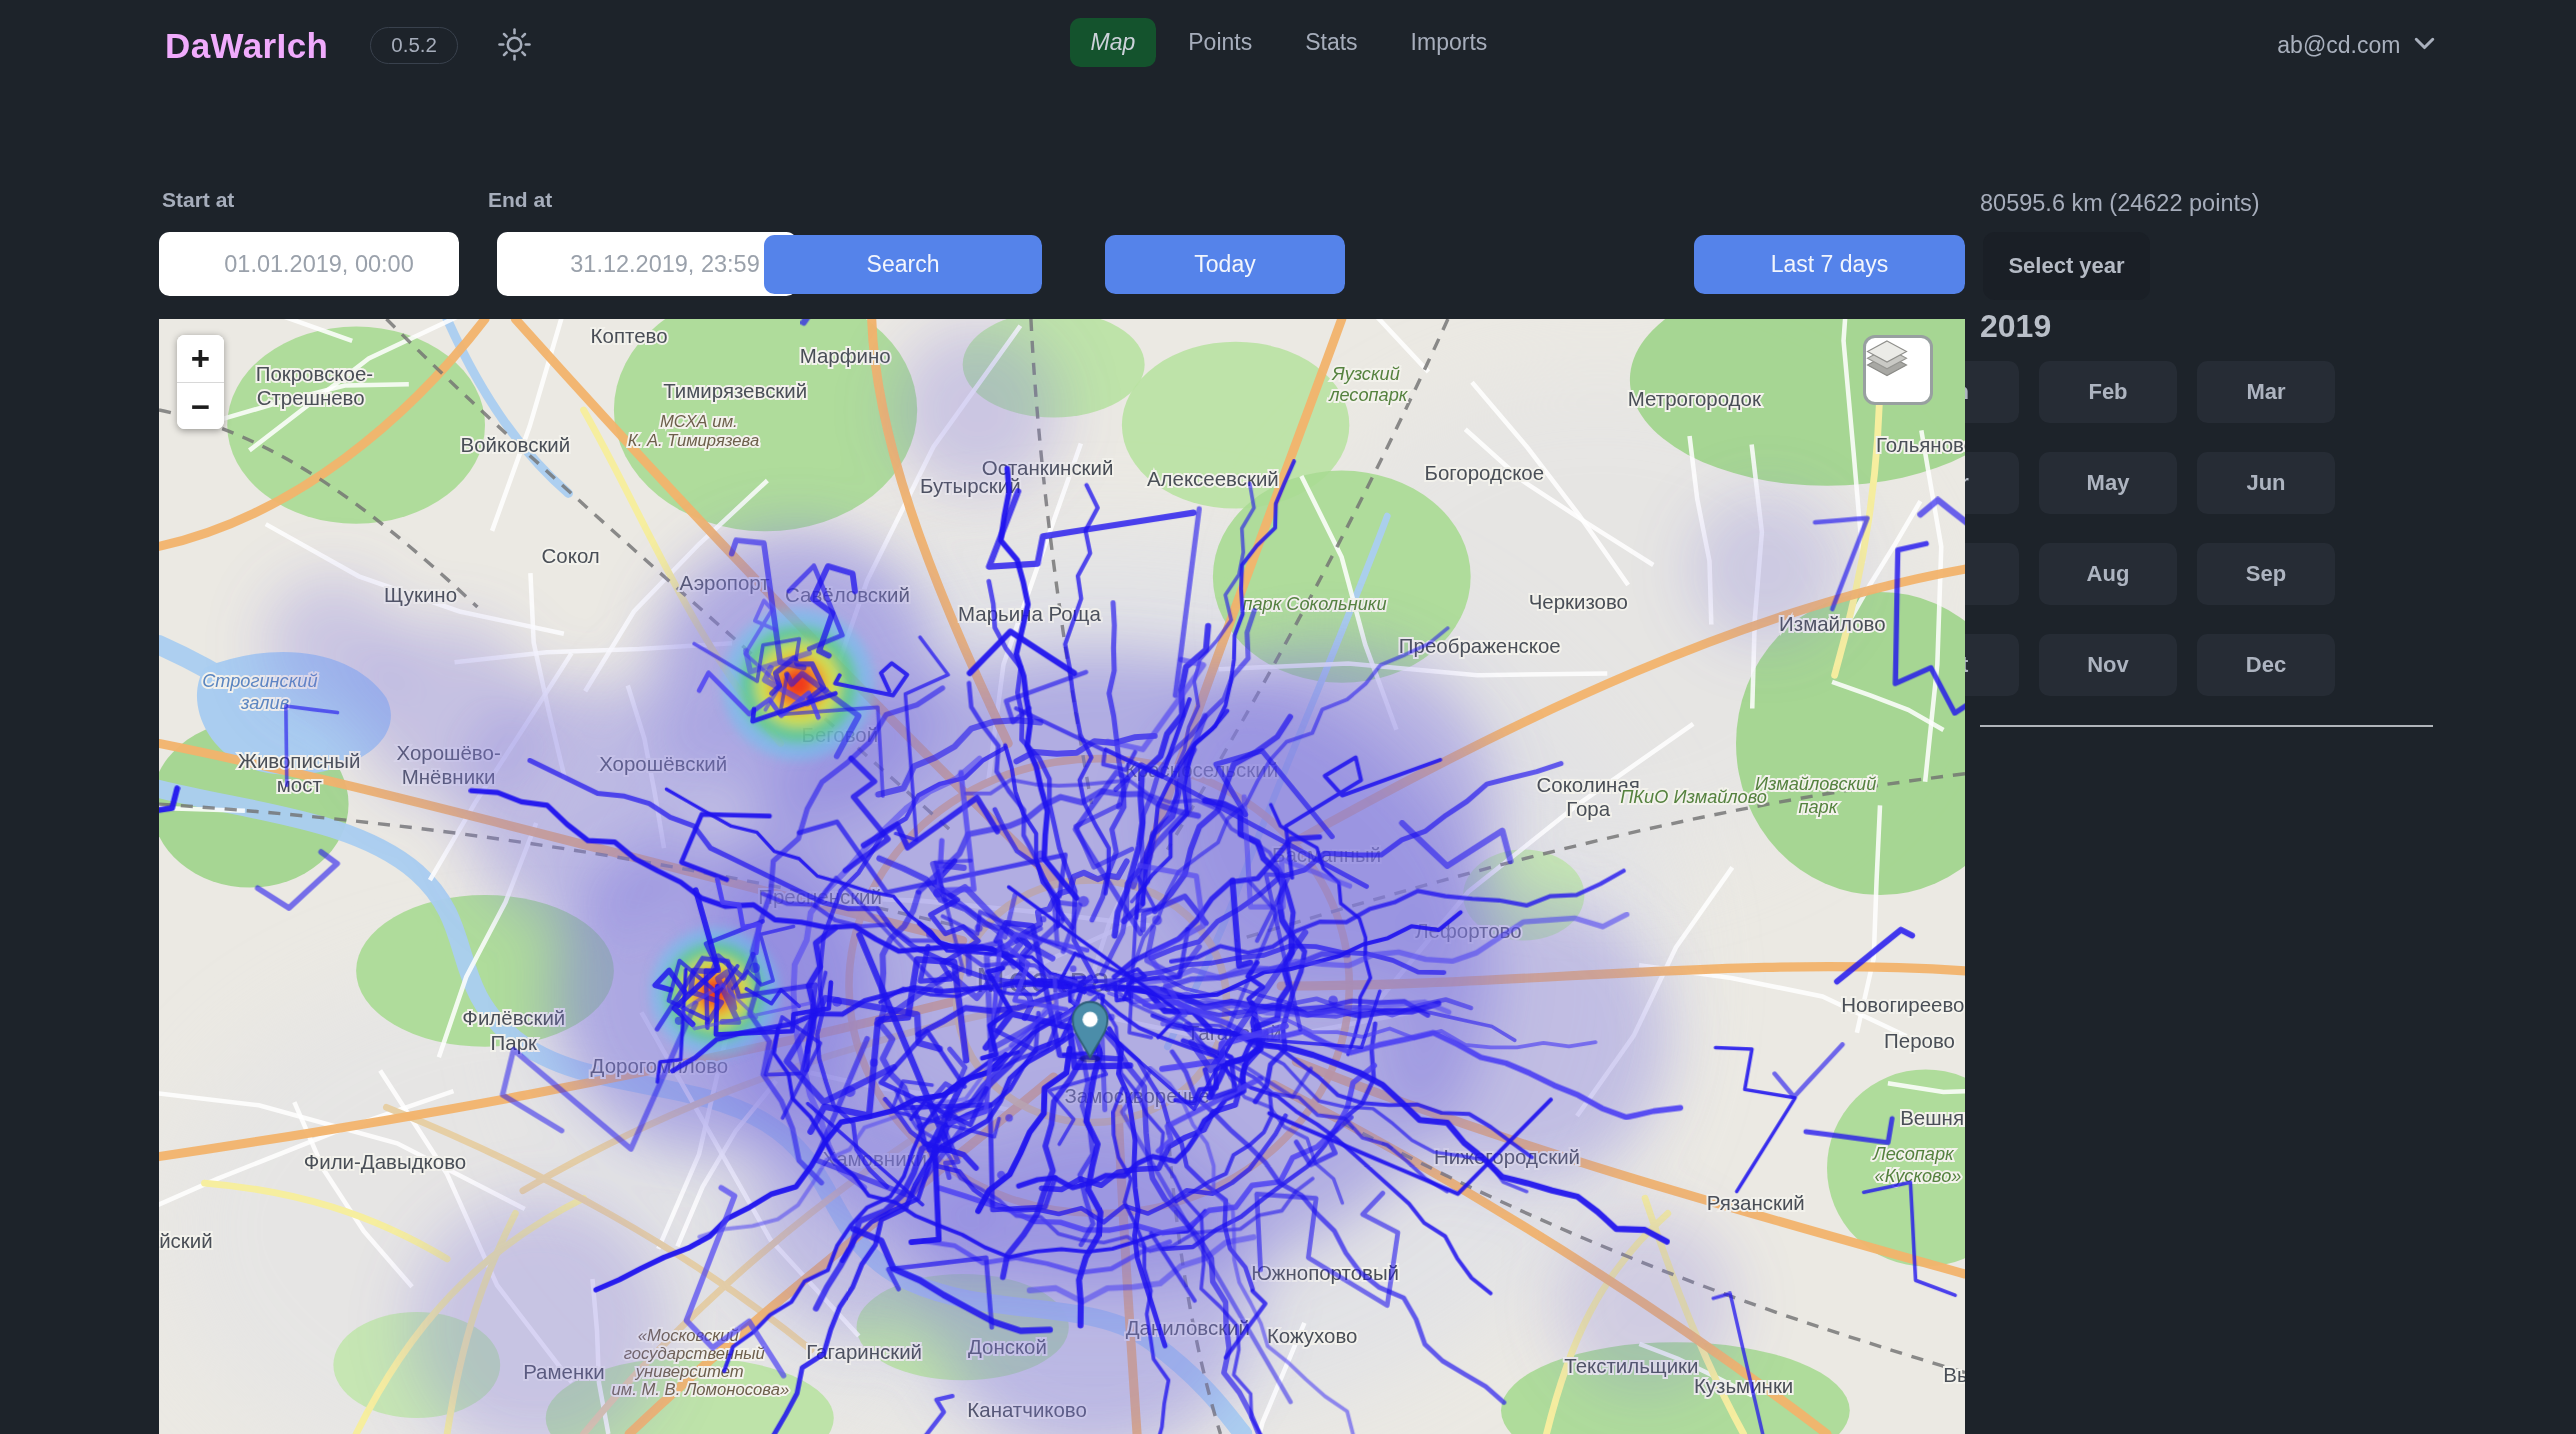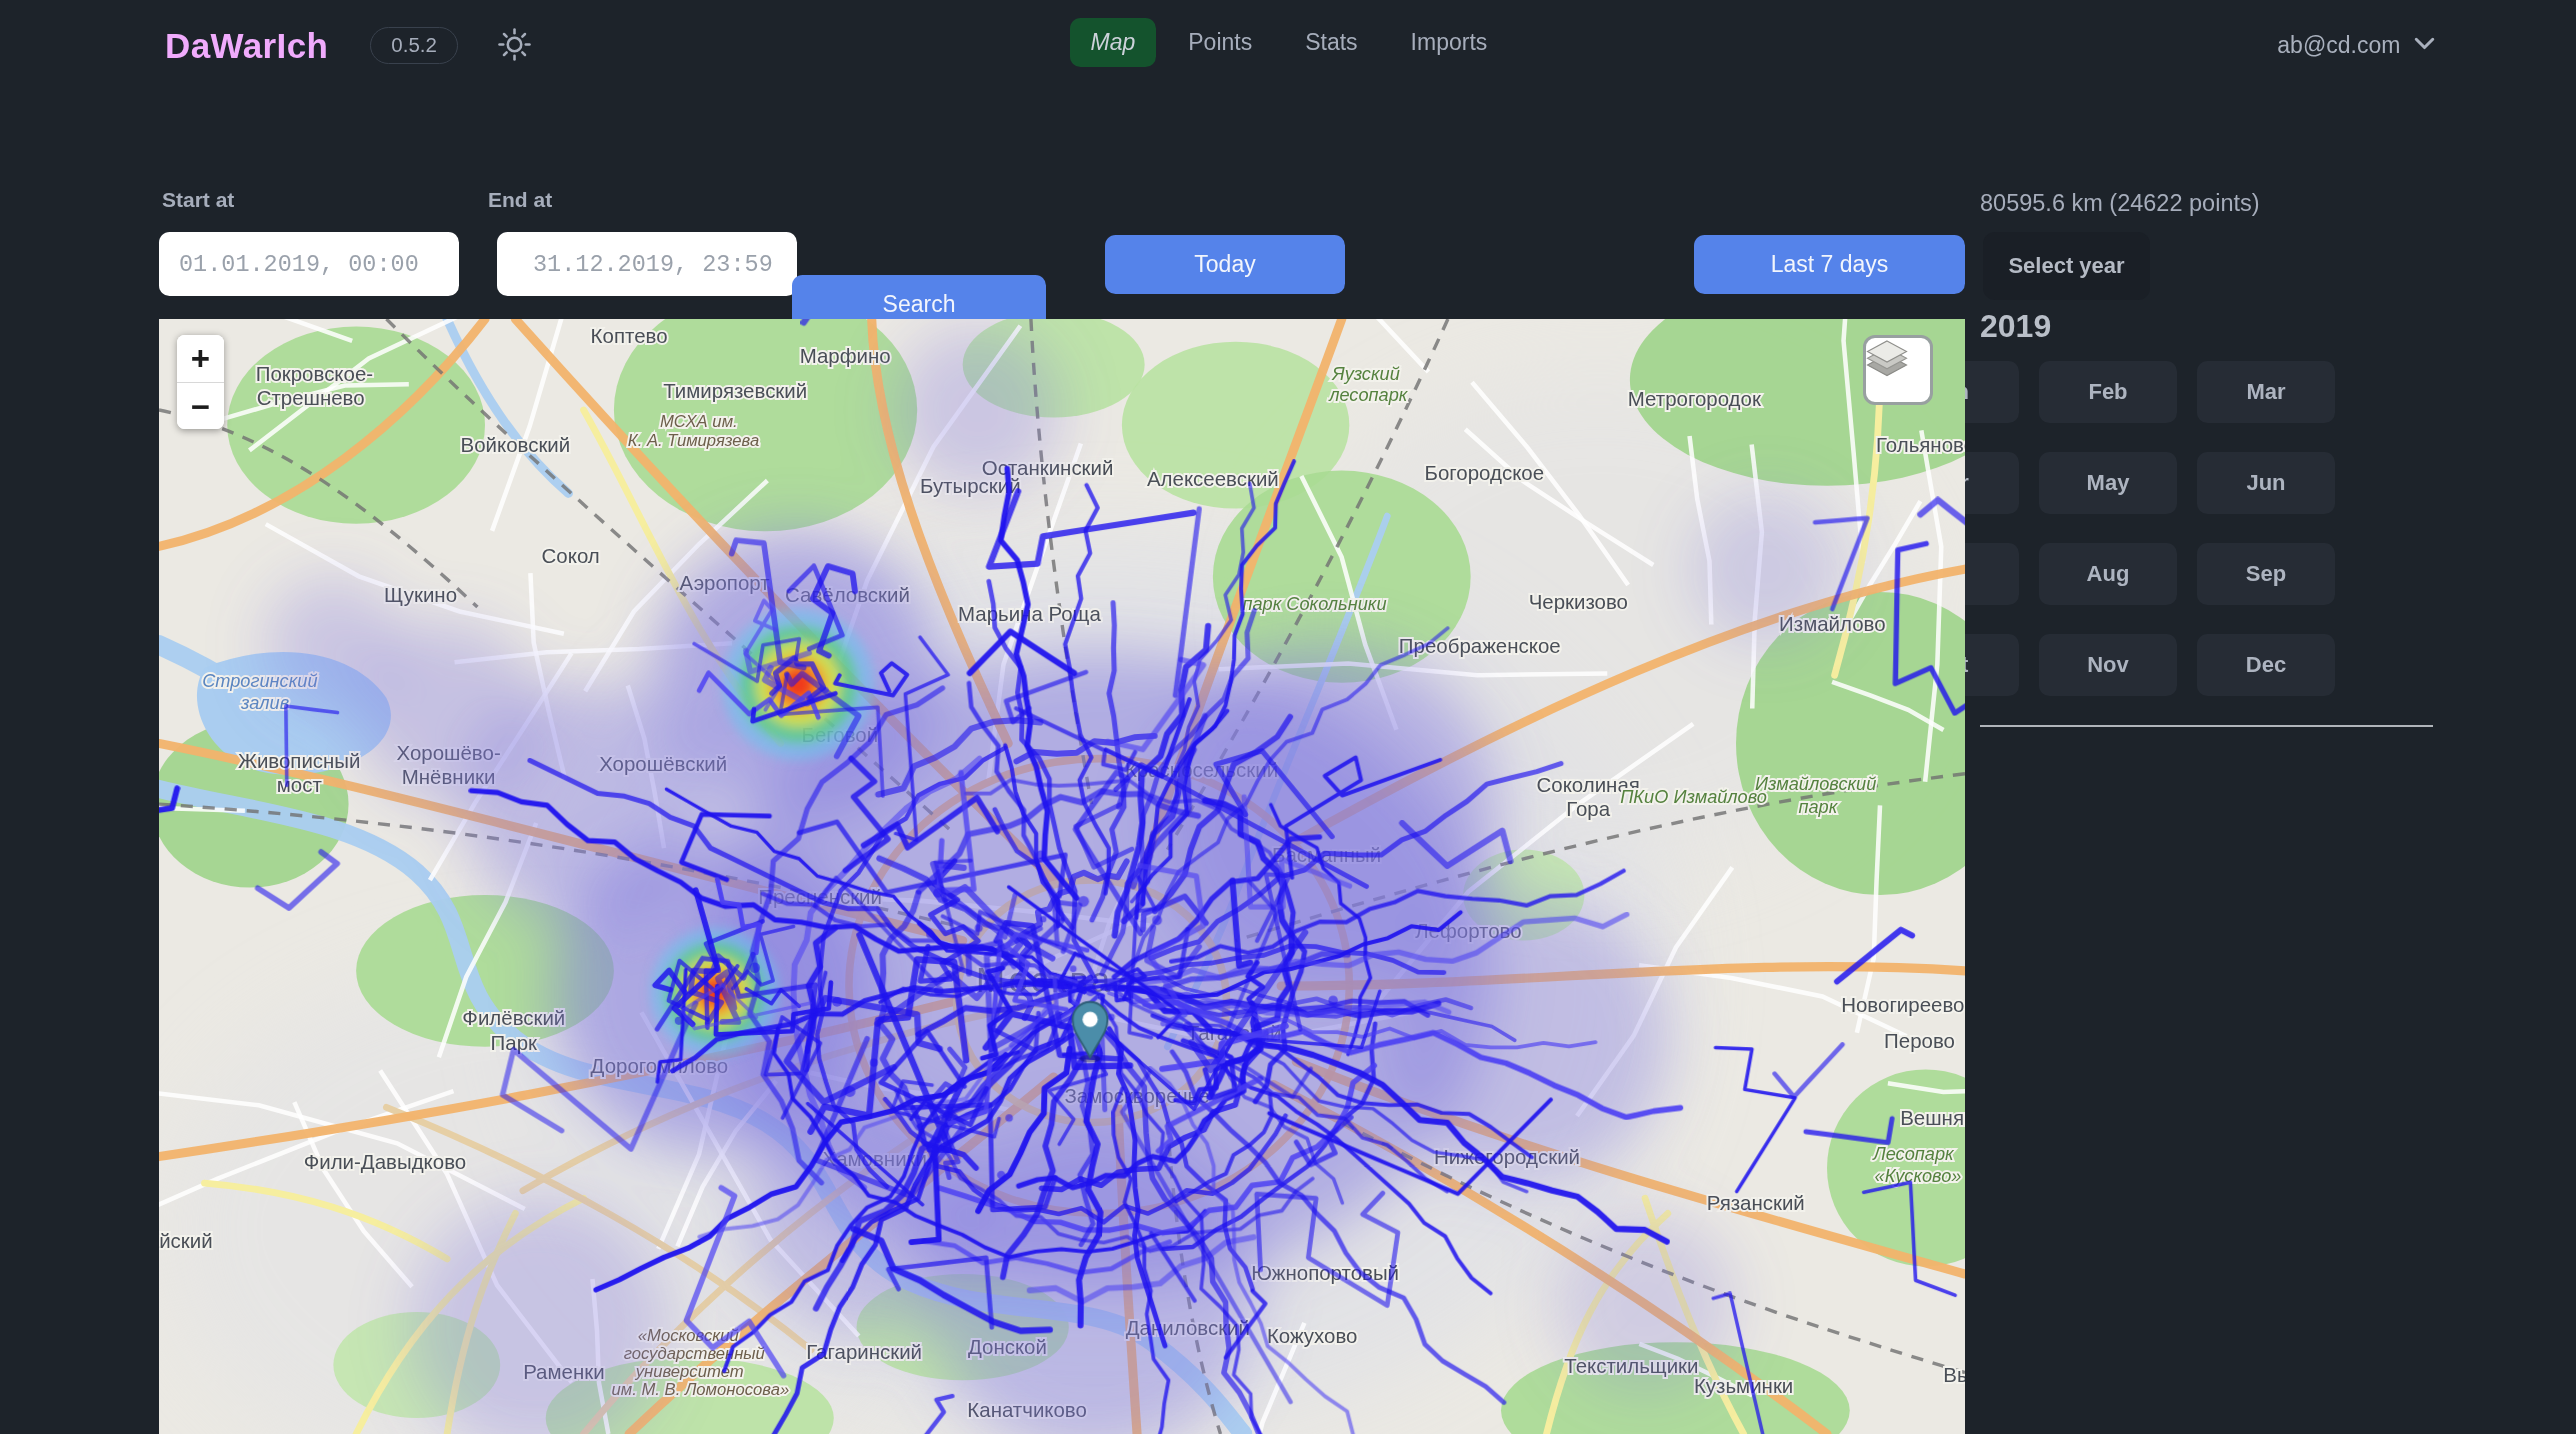--- a/index.html
+++ b/index.html
@@ -23,21 +23,22 @@
     background:transparent;border:none;font-family:inherit;line-height:1;
   }
   .tab.active{background:#14532d;color:#cdd2da;font-style:italic;}
   .user-menu{position:absolute;right:141px;top:0;height:91px;display:flex;align-items:center;gap:13.6px;cursor:pointer;}
   .user-email{font-size:23px;color:#a9b0bd;}
   
   .field-label{position:absolute;font-size:21px;font-weight:700;color:#a6adbb;}
   .date-input{
     position:absolute;top:232px;height:64px;background:#fff;border:none;border-radius:10.6px;
     font-size:23.5px;color:#9aa1ab;padding:0 0 0 20px;box-sizing:border-box;
-    font-family:Liberation Mono, monospace;
+    font-family:Liberation Sans, sans-serif;
+    text-align:center;
   }
   .btn-primary{
     position:absolute;top:235px;height:59px;border:none;border-radius:10.6px;
     background:var(--primary,#5583ea);color:#f2f5fc;font-size:23px;cursor:pointer;
     font-family:"Liberation Sans","DejaVu Sans",sans-serif;
   }
   
   .stats-line{position:absolute;left:1980px;top:190px;font-size:23.5px;color:#a6adbb;}
   .select-year-btn{
     position:absolute;left:1983px;top:232px;width:167px;height:68px;border:none;border-radius:12px;
@@ -115,21 +116,21 @@
           <path d="M3 3 L14 14 L25 3"></path>
         </svg>
       </span>
     </div>
   </div>
 
   <span class="field-label" style="left:162px;top:188px;">Start at</span>
   <span class="field-label" style="left:488px;top:188px;">End at</span>
   <input class="date-input" style="left: 159px; width: 300px;" readonly="" value="01.01.2019, 00:00">
   <input class="date-input" style="left: 497px; width: 300px; padding-left: 36px;" readonly="" value="31.12.2019, 23:59">
-  <button class="btn-primary" style="left:792px;width:254px;margin-top:40px;">Search</button>
+  <button class="btn-primary" style="left:764px;width:278px;">Search</button>
   <button class="btn-primary" style="left:1105px;width:240px;">Today</button>
   <button class="btn-primary" style="left:1694px;width:271px;">Last 7 days</button>
 
   <span class="stats-line">80595.6 km (24622 points)</span>
   <button class="select-year-btn">Select year</button>
   <div class="year-heading">2019</div>
   <div class="months-grid">
     <button class="month-btn">Jan</button>
     <button class="month-btn">Feb</button>
     <button class="month-btn">Mar</button>

